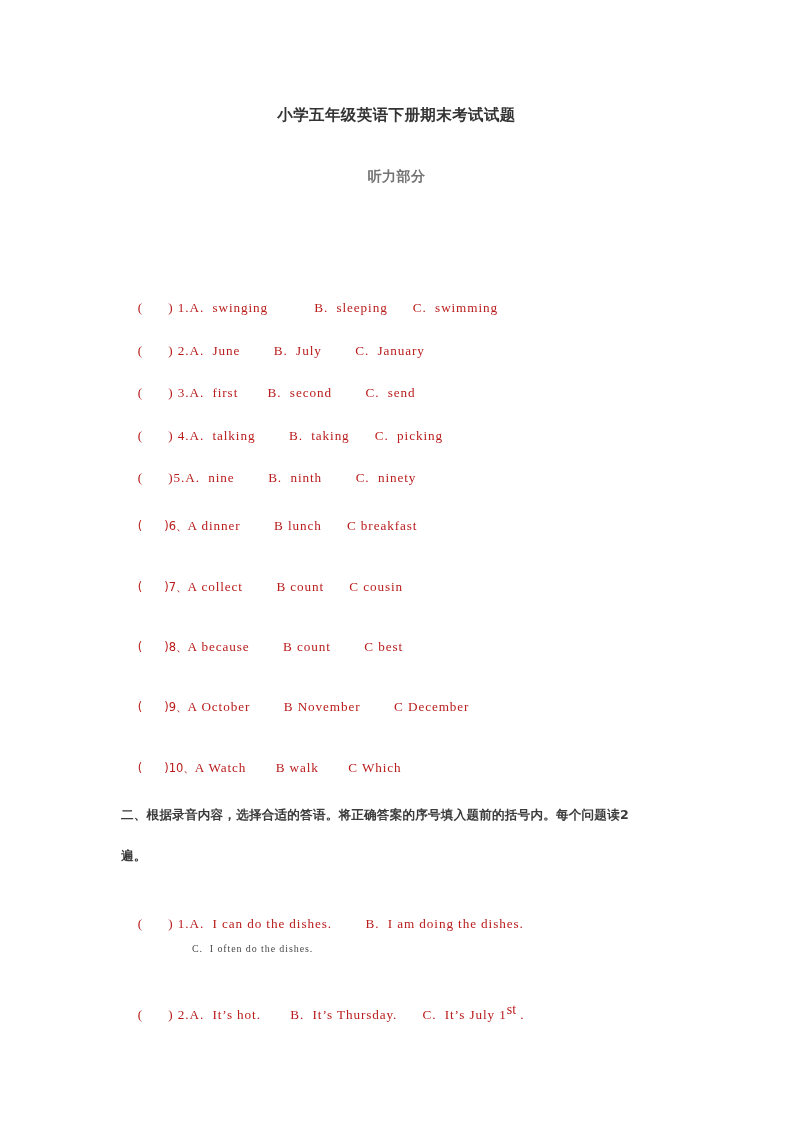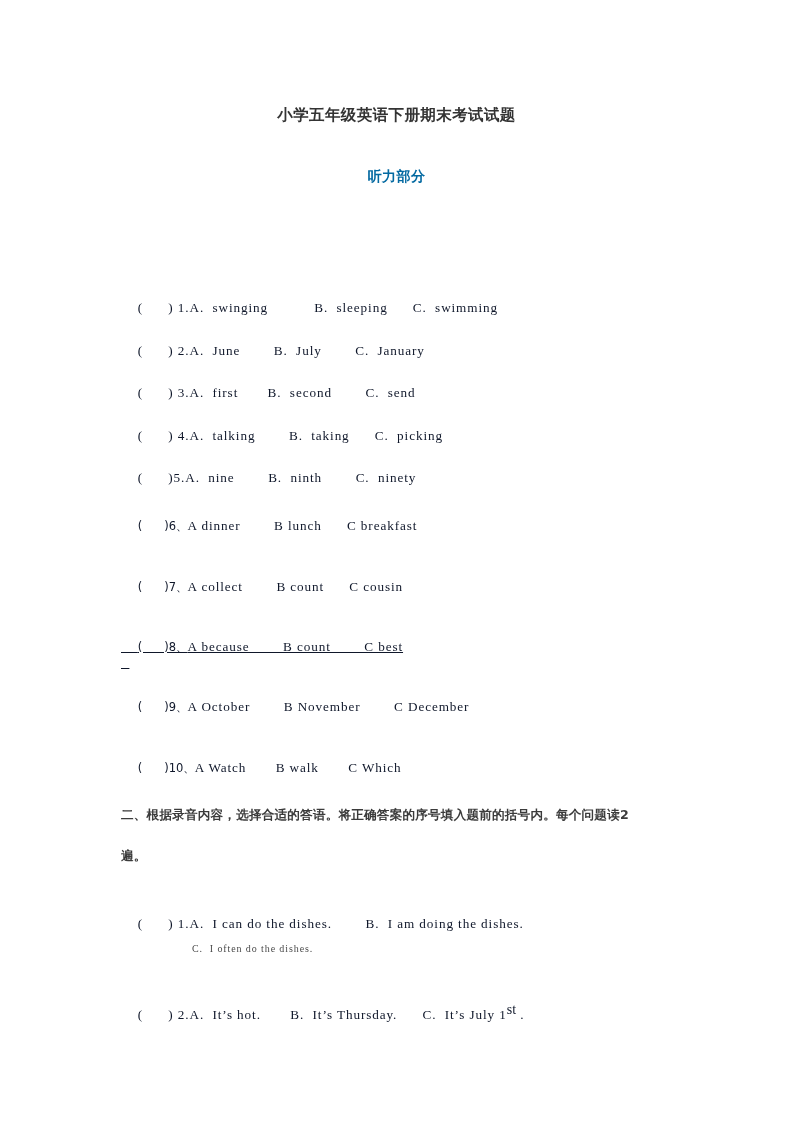--- a/index.html
+++ b/index.html
@@ -41,21 +41,21 @@
   .doc-subtitle {
     position: absolute;
     left: 0;
     top: 168px;
     width: 793px;
     text-align: center;
     font-family: "DejaVu Sans", "Liberation Sans", sans-serif;
     font-weight: bold;
     font-size: 14px;
     letter-spacing: 0.4px;
-    color: #0369a1;
+    color: #737373;
   }
 
   
   .section-heading {
     position: absolute;
     left: 121px;
     width: 600px;
     font-family: "DejaVu Sans", "Liberation Sans", sans-serif;
     font-size: 12.6px;
     font-weight: bold;
@@ -65,21 +65,21 @@
   }
 
   
   .q-row {
     position: absolute;
     left: 121px;
     white-space: pre;
     font-family: "Liberation Serif", "DejaVu Serif", serif;
     font-size: 13.2px;
     letter-spacing: 0.9px;
-    color: #0f172a;
+    color: #b91c1c;
   }
   .q-row .cn-mark {
     font-family: "DejaVu Sans", "Liberation Sans", sans-serif;
     font-size: 11.5px;
     letter-spacing: 0;
   }
   .q-row sup {
     font-size: 14px;
     vertical-align: super;
     letter-spacing: 0;
@@ -125,21 +125,21 @@
   </div>
 
   <div class="q-row" style="top:502px;">
     <span class="cn-mark">(      )6、</span><span>A dinner        B lunch      C breakfast</span>
   </div>
 
   <div class="q-row" style="top:563px;">
     <span class="cn-mark">(      )7、</span><span>A collect        B count      C cousin</span>
   </div>
 
-  <div class="q-row" style="top:623px;text-decoration:underline;">
+  <div class="q-row" style="top:623px;">
     <span class="cn-mark">(      )8、</span><span>A because        B count        C best</span>
   </div>
 
   <div class="q-row" style="top:683px;">
     <span class="cn-mark">(      )9、</span><span>A October        B November        C December</span>
   </div>
 
   <div class="q-row" style="top:744px;text-align:right;">
     <span class="cn-mark">(      )10、</span><span>A Watch       B walk       C Which</span>
   </div>

